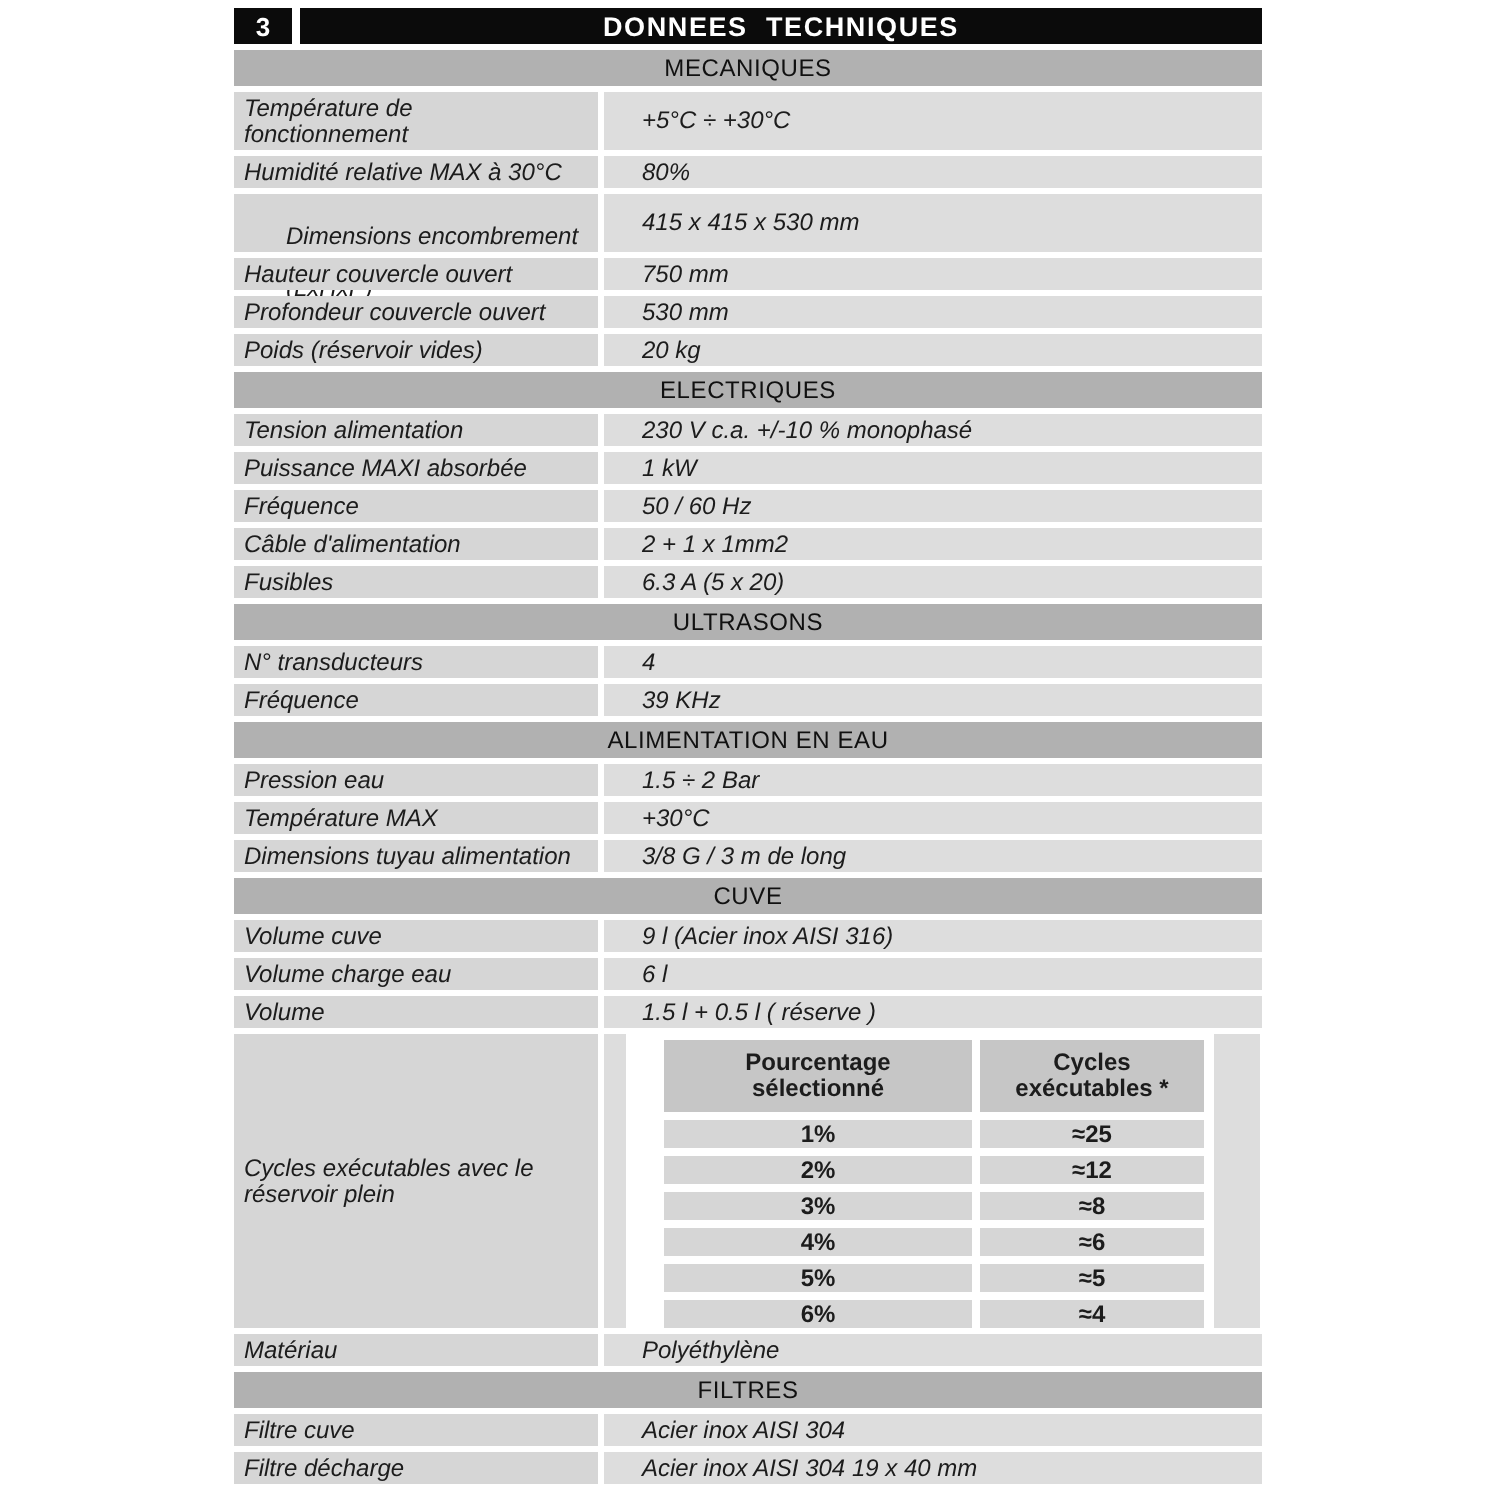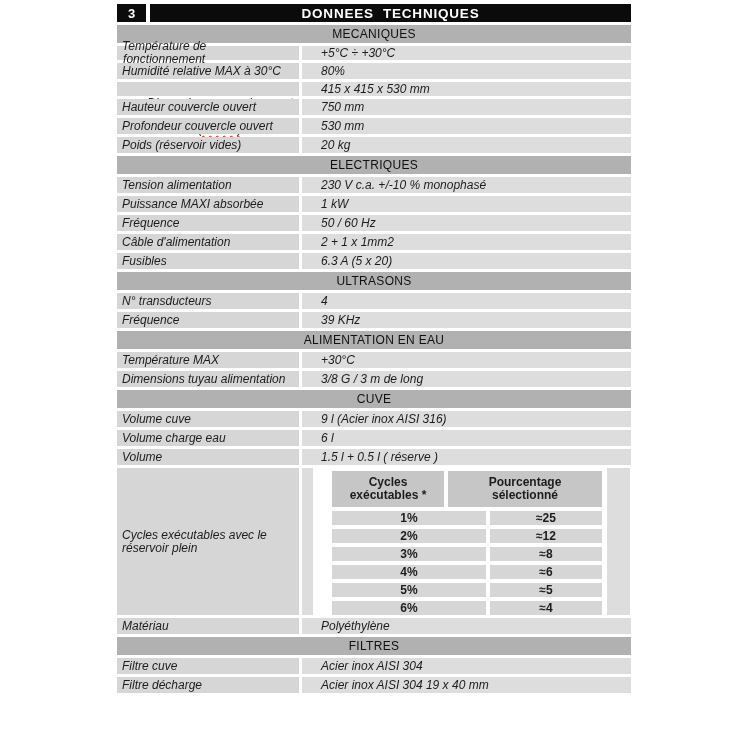--- a/index.html
+++ b/index.html
@@ -13,21 +13,21 @@
   .mainbar { flex:1; background:#0b0b0b; color:#fff; font-weight:bold; font-size:13.5px;
              display:flex; align-items:center; justify-content:center; letter-spacing:.8px; white-space:pre; }
 
   
   .secbar { margin-top:3px; height:18px; background:#b1b1b1; color:#101010; font-weight:normal;
             font-size:12px; display:flex; align-items:center; justify-content:center; letter-spacing:.3px; }
 
   
   .row { margin-top:3px; display:flex; gap:3px; font-style:italic; font-size:12px; }
   .row.single { height:16px; }
-  .row.double { height:14px;text-align:center; }
+  .row.double { height:29px; }
   .lbl { width:182px; box-sizing:border-box; background:#d6d6d6; padding:0 2px 0 5px;
          display:flex; align-items:center; white-space:pre-line; line-height:13px; }
   .val { flex:1; background:#dddddd; padding-left:19px; display:flex; align-items:center; line-height:13px; }
   .lbl.block { display:block; padding-top:2px;padding-left:26px; }
   .lbl.block span { display:block; }
   .wavy { text-decoration:underline; text-decoration-style:wavy; text-decoration-color:#e01b1b;
           text-decoration-thickness:1px; text-underline-offset:2px; }
 
   
   .cycles-row { margin-top:3px; display:flex; gap:3px; height:147px; font-size:12px; }
@@ -113,20 +113,24 @@
     <div class="lbl">N° transducteurs</div>
     <div class="val">4</div>
   </div>
   <div class="row single">
     <div class="lbl">Fréquence</div>
     <div class="val">39 KHz</div>
   </div>
 
   <div class="secbar">ALIMENTATION EN EAU</div>
   <div class="row single">
+    <div class="lbl">Pression eau</div>
+    <div class="val">1.5 ÷ 2  Bar</div>
+  </div>
+  <div class="row single">
     <div class="lbl">Température MAX</div>
     <div class="val">+30°C</div>
   </div>
   <div class="row single">
     <div class="lbl">Dimensions tuyau alimentation</div>
     <div class="val">3/8 G / 3 m de long</div>
   </div>
 
   <div class="secbar">CUVE</div>
   <div class="row single">
@@ -142,24 +146,24 @@
     <div class="lbl">Volume</div>
     <div class="val">1.5 l + 0.5 l ( réserve )</div>
   </div>
 
   <div class="cycles-row">
     <div class="lbl">Cycles exécutables avec le réservoir plein</div>
     <div class="cycles-val">
       <div class="strip left"></div>
       <div class="inner-area">
         <div class="inner-hrow">
+          <div class="inner-hcell c1">Pourcentage
+sélectionné</div>
           <div class="inner-hcell c2">Cycles
 exécutables *</div>
-          <div class="inner-hcell c1">Pourcentage
-sélectionné</div>
         </div>
         <div class="inner-drow">
           <div class="inner-dcell c1">1%</div>
           <div class="inner-dcell c2">≈25</div>
         </div>
         <div class="inner-drow">
           <div class="inner-dcell c1">2%</div>
           <div class="inner-dcell c2">≈12</div>
         </div>
         <div class="inner-drow">

